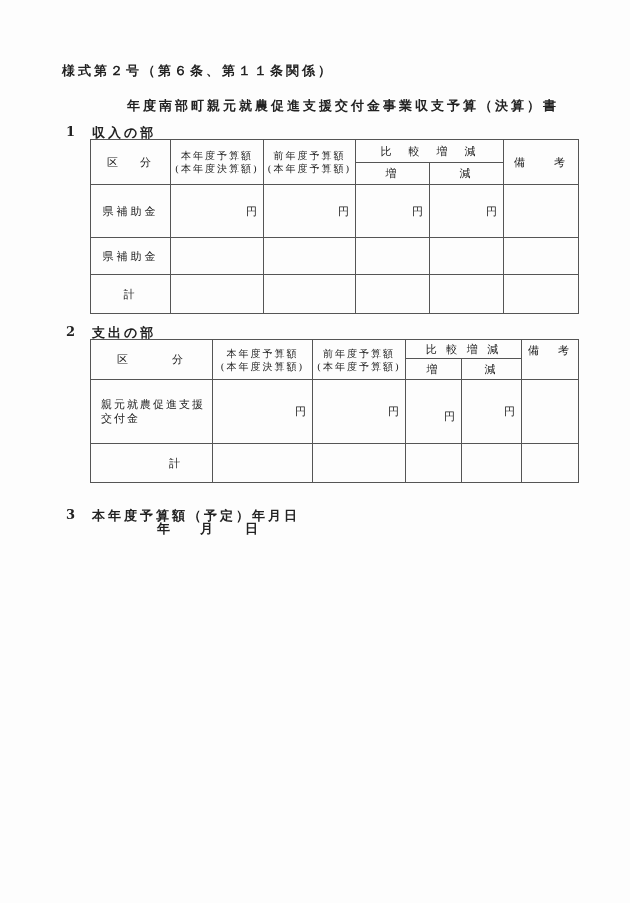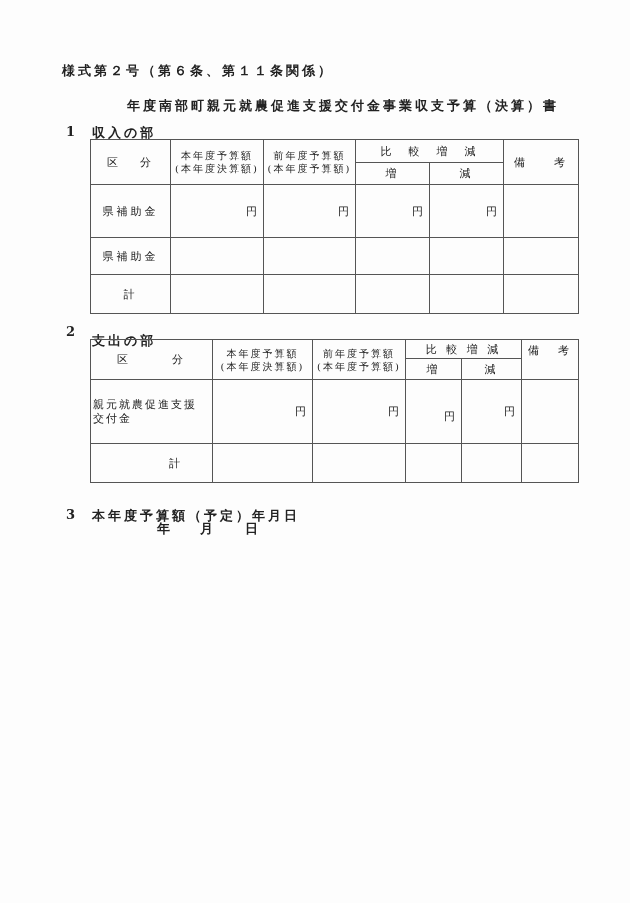--- a/index.html
+++ b/index.html
@@ -81,21 +81,21 @@
     <td></td>
     <td></td>
     <td></td>
     <td></td>
     <td></td>
   </tr>
 </tbody>
   </table>
 
 <div class="abs t" style="left:66px;top:324px;">2</div>
-<div class="abs t" style="left:92px;top:332px;">支出の部</div>
+<div class="abs t" style="left:92px;top:324px;">支出の部</div>
 
 <table style="left:90px;top:339px;width:488px;">
   <colgroup>
       <col style="width:122px">
       <col style="width:100px">
       <col style="width:93px">
       <col style="width:56px">
       <col style="width:60px">
       <col style="width:57px">
     </colgroup>
@@ -121,21 +121,21 @@
             <span>備</span>
             <span>考</span>
           </div>
     </td>
   </tr>
   <tr style="height:21px;">
     <td class="c">増</td>
     <td class="c">減</td>
   </tr>
   <tr style="height:64px;">
-    <td style="padding-left:2px;line-height:14px;letter-spacing:2px;font-family:Liberation Mono, monospace;">
+    <td style="padding-left:10px;line-height:14px;letter-spacing:2px;font-family:Liberation Mono, monospace;">
       <div>親元就農促進支援</div>
       <div>交付金</div>
     </td>
     <td class="r">円</td>
     <td class="r">円</td>
     <td class="r" style="padding-top:10px;">円</td>
     <td class="r">円</td>
     <td></td>
   </tr>
   <tr style="height:39px;">

